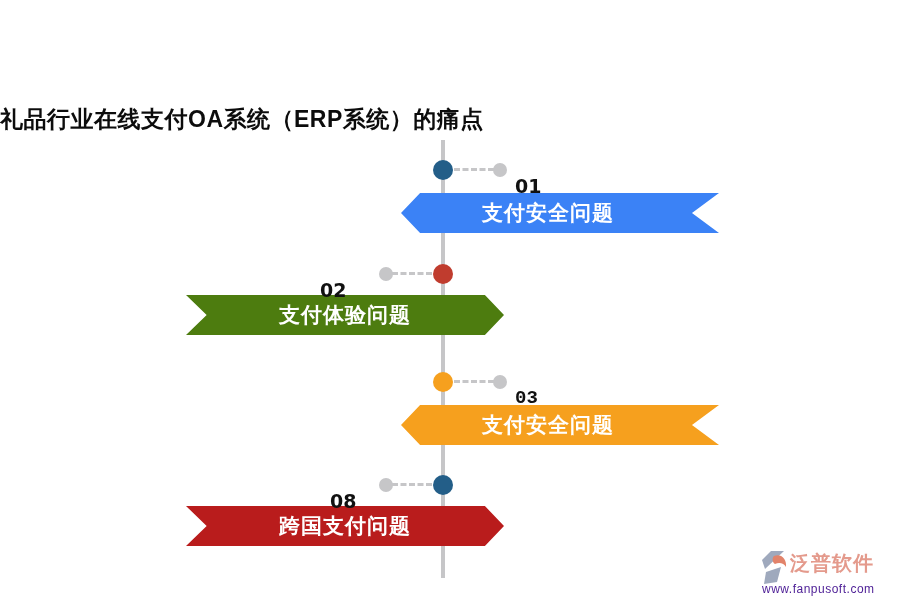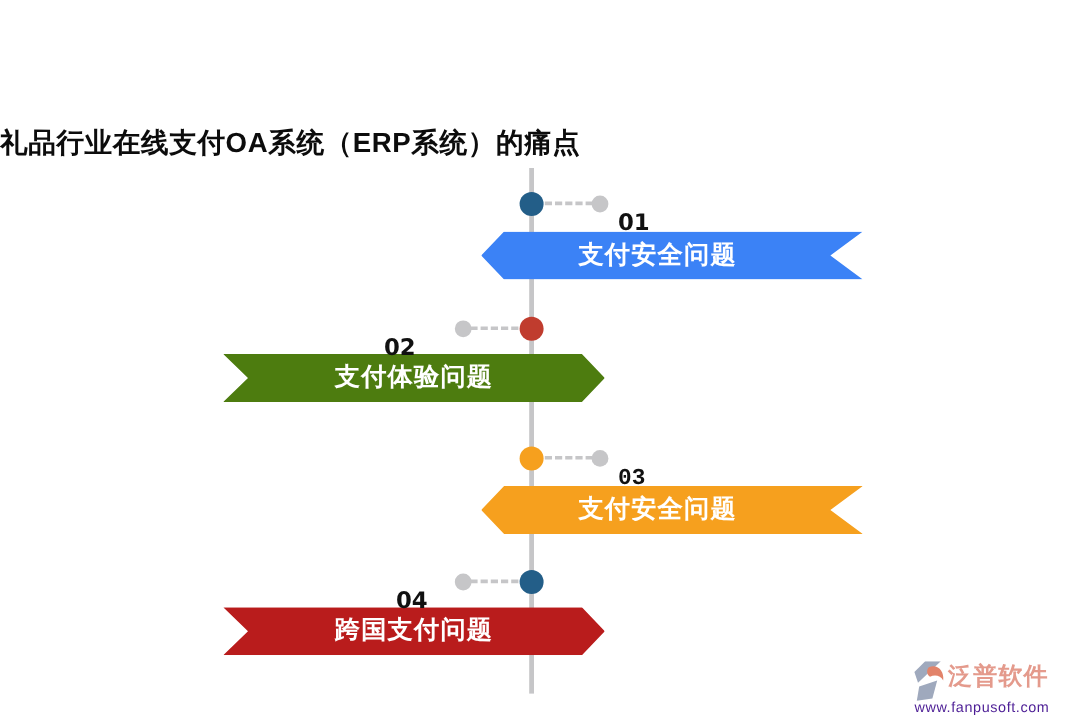--- a/index.html
+++ b/index.html
@@ -76,21 +76,21 @@
   </div>
 
   <div class="dot-big i2-dotbig" style="background-color: rgb(246, 160, 30);"></div>
   <div class="dash i2-dash"></div>
   <div class="dot-small i2-dotsmall" style="background-color: rgb(198, 198, 200);"></div>
   <div class="num i2-num">03</div>
   <div class="banner point-left i2-banner" style="background-color: rgb(246, 160, 30);">
     <span>支付安全问题</span>
   </div>
 
-  <div class="num i3-num">04</div>
+  <div class="num i3-num">08</div>
   <div class="dot-small i3-dotsmall" style="background-color: rgb(198, 198, 200);"></div>
   <div class="dash i3-dash"></div>
   <div class="dot-big i3-dotbig" style="background-color: rgb(35, 94, 136);"></div>
   <div class="banner point-right i3-banner" style="background-color: #b91c1c;">
     <span>跨国支付问题</span>
   </div>
 
   <div class="wm">
     <svg class="wm-icon" viewBox="0 0 30 34" xmlns="http://www.w3.org/2000/svg">
       <polygon points="13,0 26,0 7,18 4,9" fill="#9fa9bd"></polygon>

